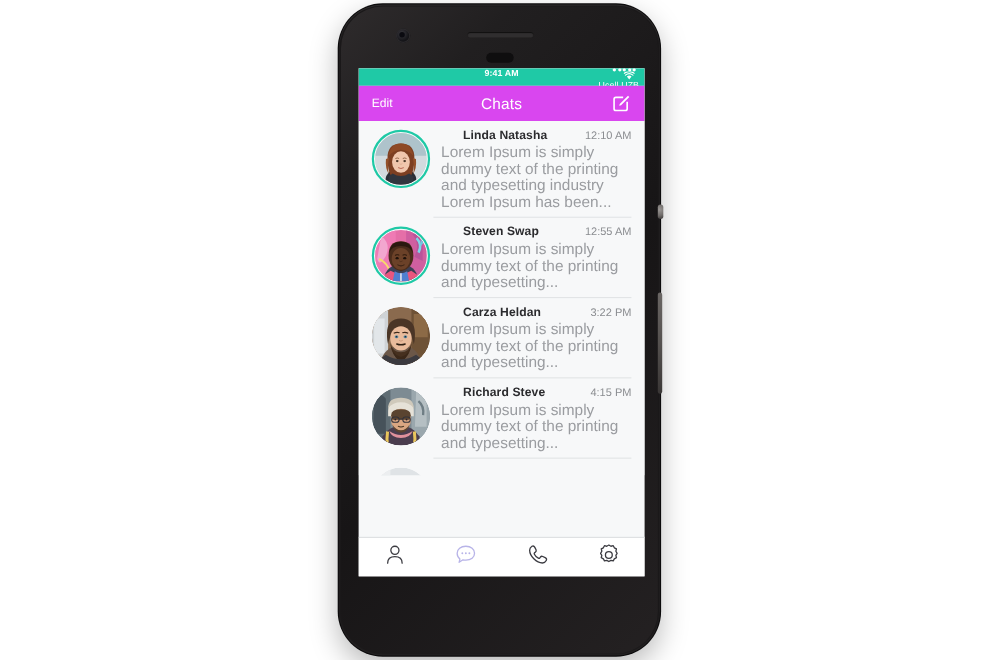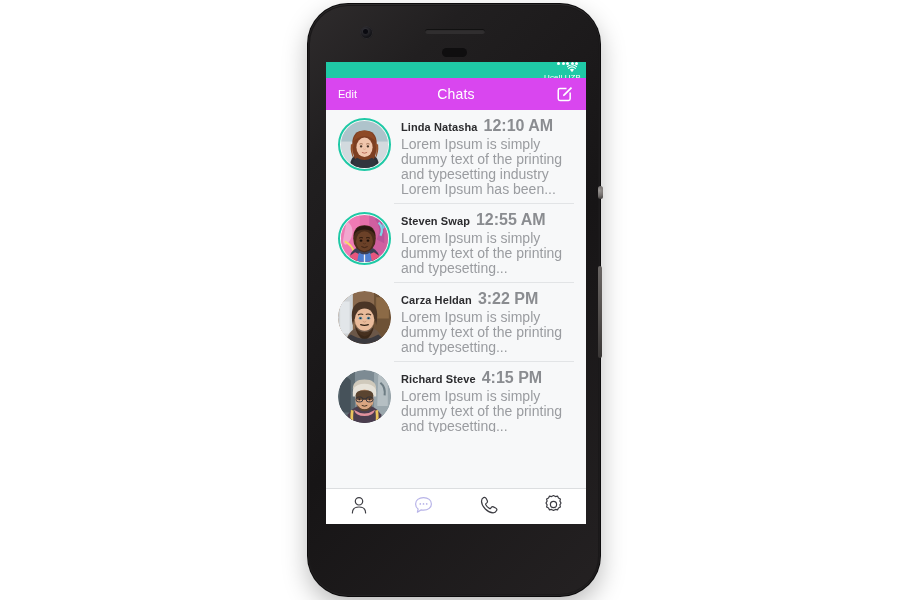--- a/index.html
+++ b/index.html
@@ -278,34 +278,35 @@
     flex: 1;
     min-width: 0;
     padding-left: 7px;
     padding-bottom: 6px;
     border-bottom: 1px solid #e2e4e6;
   }
   .chat-row.last .row-body { border-bottom: none; }
   .row-top {
     display: flex;
     align-items: baseline;
+    justify-content: space-between;
     margin-bottom: 2px;
+    margin-left: 20px;
   }
   .row-name {
     font-size: 11px;
     font-weight: bold;
     color: #2b2b2e;
     letter-spacing: 0.1px;
   }
   .row-time {
-    font-size: 16px;
+    font-size: 10px;
     color: #8a8c90;
     white-space: nowrap;
     padding-left: 6px;
-    font-weight: bold;
   }
   .row-preview {
     font-size: 14px;
     line-height: 15px;
     color: #9a9ca0;
   }
 
   
   .tabbar {
     position: absolute;
@@ -354,20 +355,21 @@
           <i></i>
       </div>
       <div class="wifi-icon">
         <svg width="10" height="8" viewBox="0 0 10 8">
           <path d="M5 7.2 L2.9 4.6 a3.3 3.3 0 0 1 4.2 0 Z" fill="#fff"></path>
           <path d="M1.6 3.3 a5.2 5.2 0 0 1 6.8 0" stroke="#fff" stroke-width="1.1" fill="none" stroke-linecap="round"></path>
           <path d="M0.4 1.7 a7.2 7.2 0 0 1 9.2 0" stroke="#fff" stroke-width="1.1" fill="none" stroke-linecap="round"></path>
         </svg>
       </div>
       <span class="sb-carrier">Ucell UZB</span>
+      <span class="sb-time">9:41 AM</span>
       <div class="sb-right">
         <span>100%</span>
         <span class="battery">
             <i></i>
           </span>
       </div>
     </div>
 
     <div class="navbar">
       <span class="nav-edit">Edit</span>

